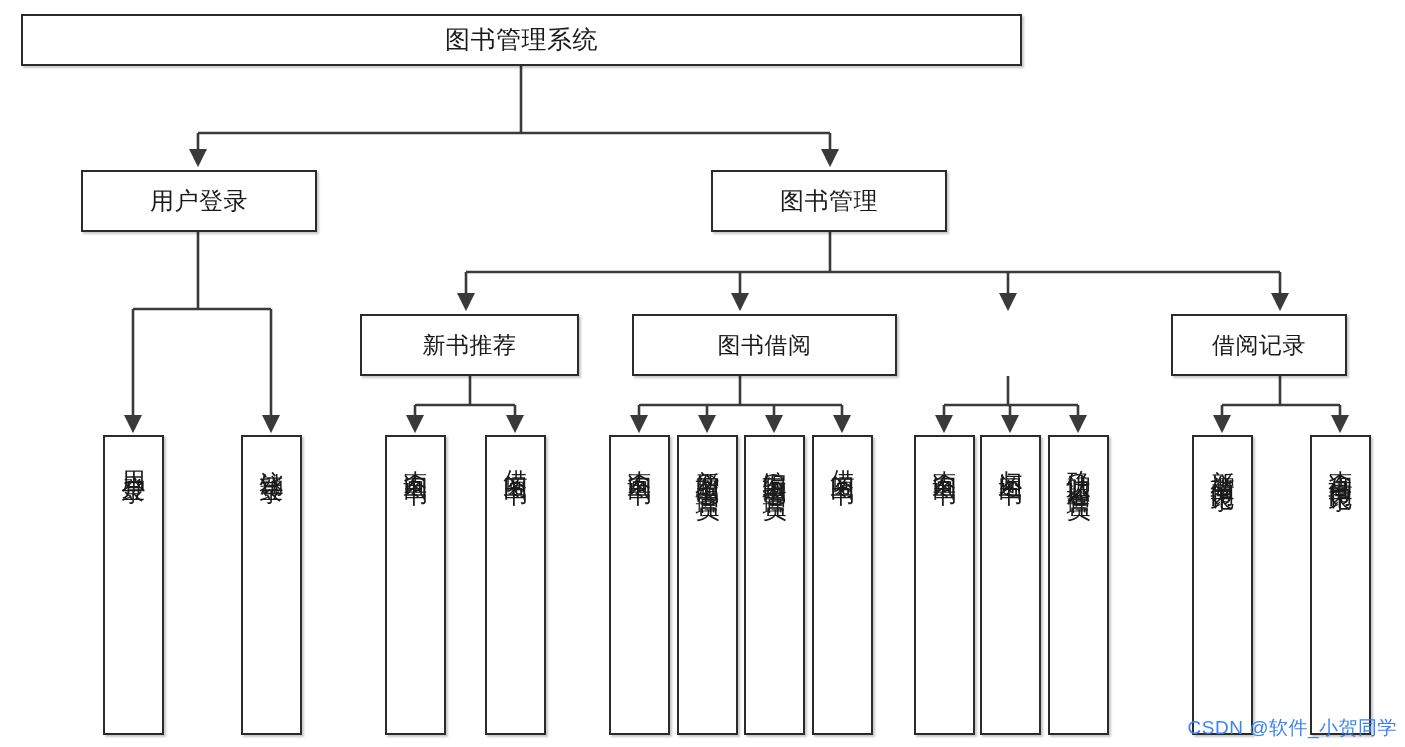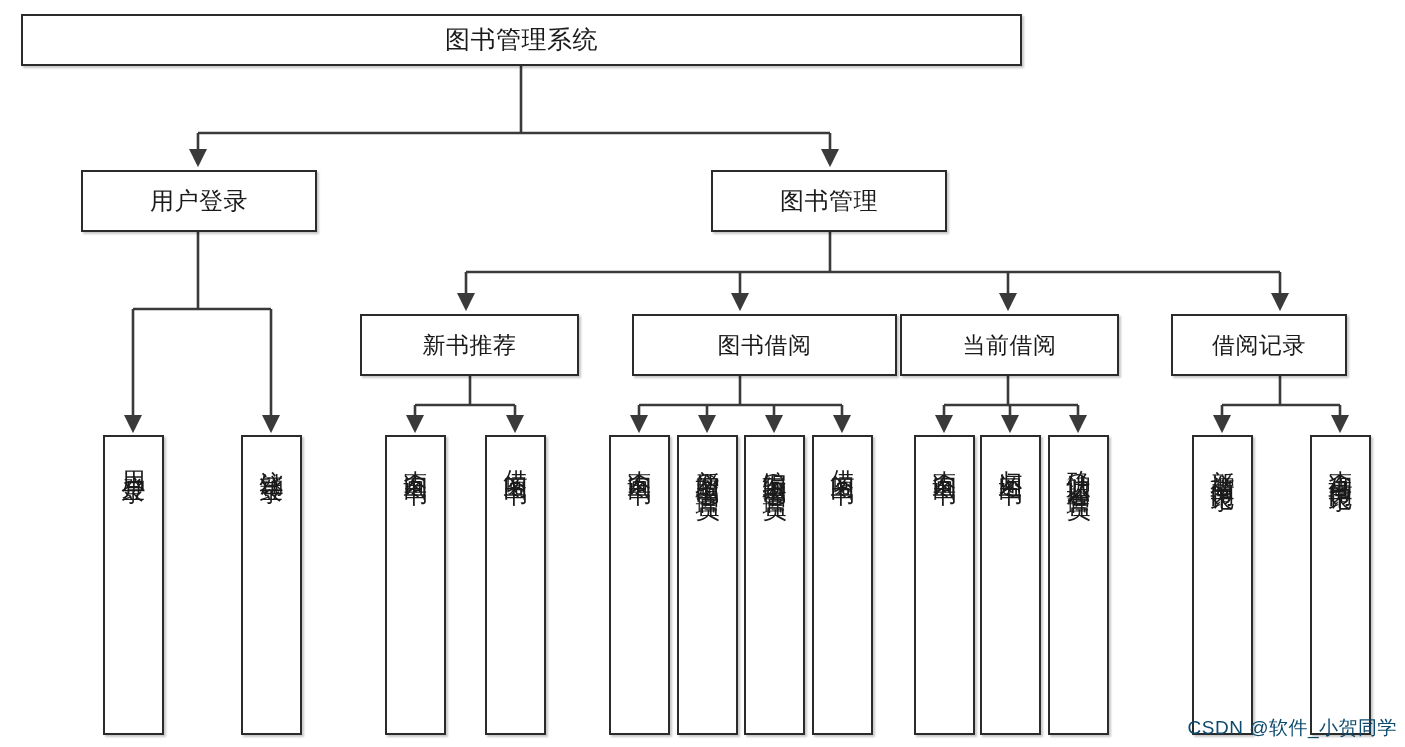--- a/index.html
+++ b/index.html
@@ -53,21 +53,21 @@
     font-size: 24px;
     letter-spacing: 4px;
     line-height: 1;
     white-space: nowrap;
   }
   .watermark {
     position: absolute;
     right: 8px;
     bottom: 6px;
     font-size: 19px;
-    color: #0c4a6e;
+    color: #3b82f6;
     letter-spacing: 0.5px;
     white-space: nowrap;
     pointer-events: none;
   }
 </style>
 </head>
 <body>
 
 <div id="stage">
 
@@ -131,23 +131,20 @@
   <div class="node-box lvl-2" style="left:711px; top:170px; width:236px; height:62px;">
     <span class="node-label">图书管理</span>
   </div>
 
   <div class="node-box lvl-3" style="left:360px; top:314px; width:219px; height:62px;">
     <span class="node-label">新书推荐</span>
   </div>
   <div class="node-box lvl-3" style="left:632px; top:314px; width:265px; height:62px;">
     <span class="node-label">图书借阅</span>
   </div>
-  <div class="node-box lvl-3" style="left:900px; top:314px; width:219px; height:62px;">
-    <span class="node-label">当前借阅</span>
-  </div>
   <div class="node-box lvl-3" style="left:1171px; top:314px; width:176px; height:62px;">
     <span class="node-label">借阅记录</span>
   </div>
 
   <div class="node-box lvl-leaf" style="left:103px; top:435px; width:61px; height:300px;">
     <span class="node-label">用户登录</span>
   </div>
   <div class="node-box lvl-leaf" style="left:241px; top:435px; width:61px; height:300px;">
     <span class="node-label">注销登录</span>
   </div>

